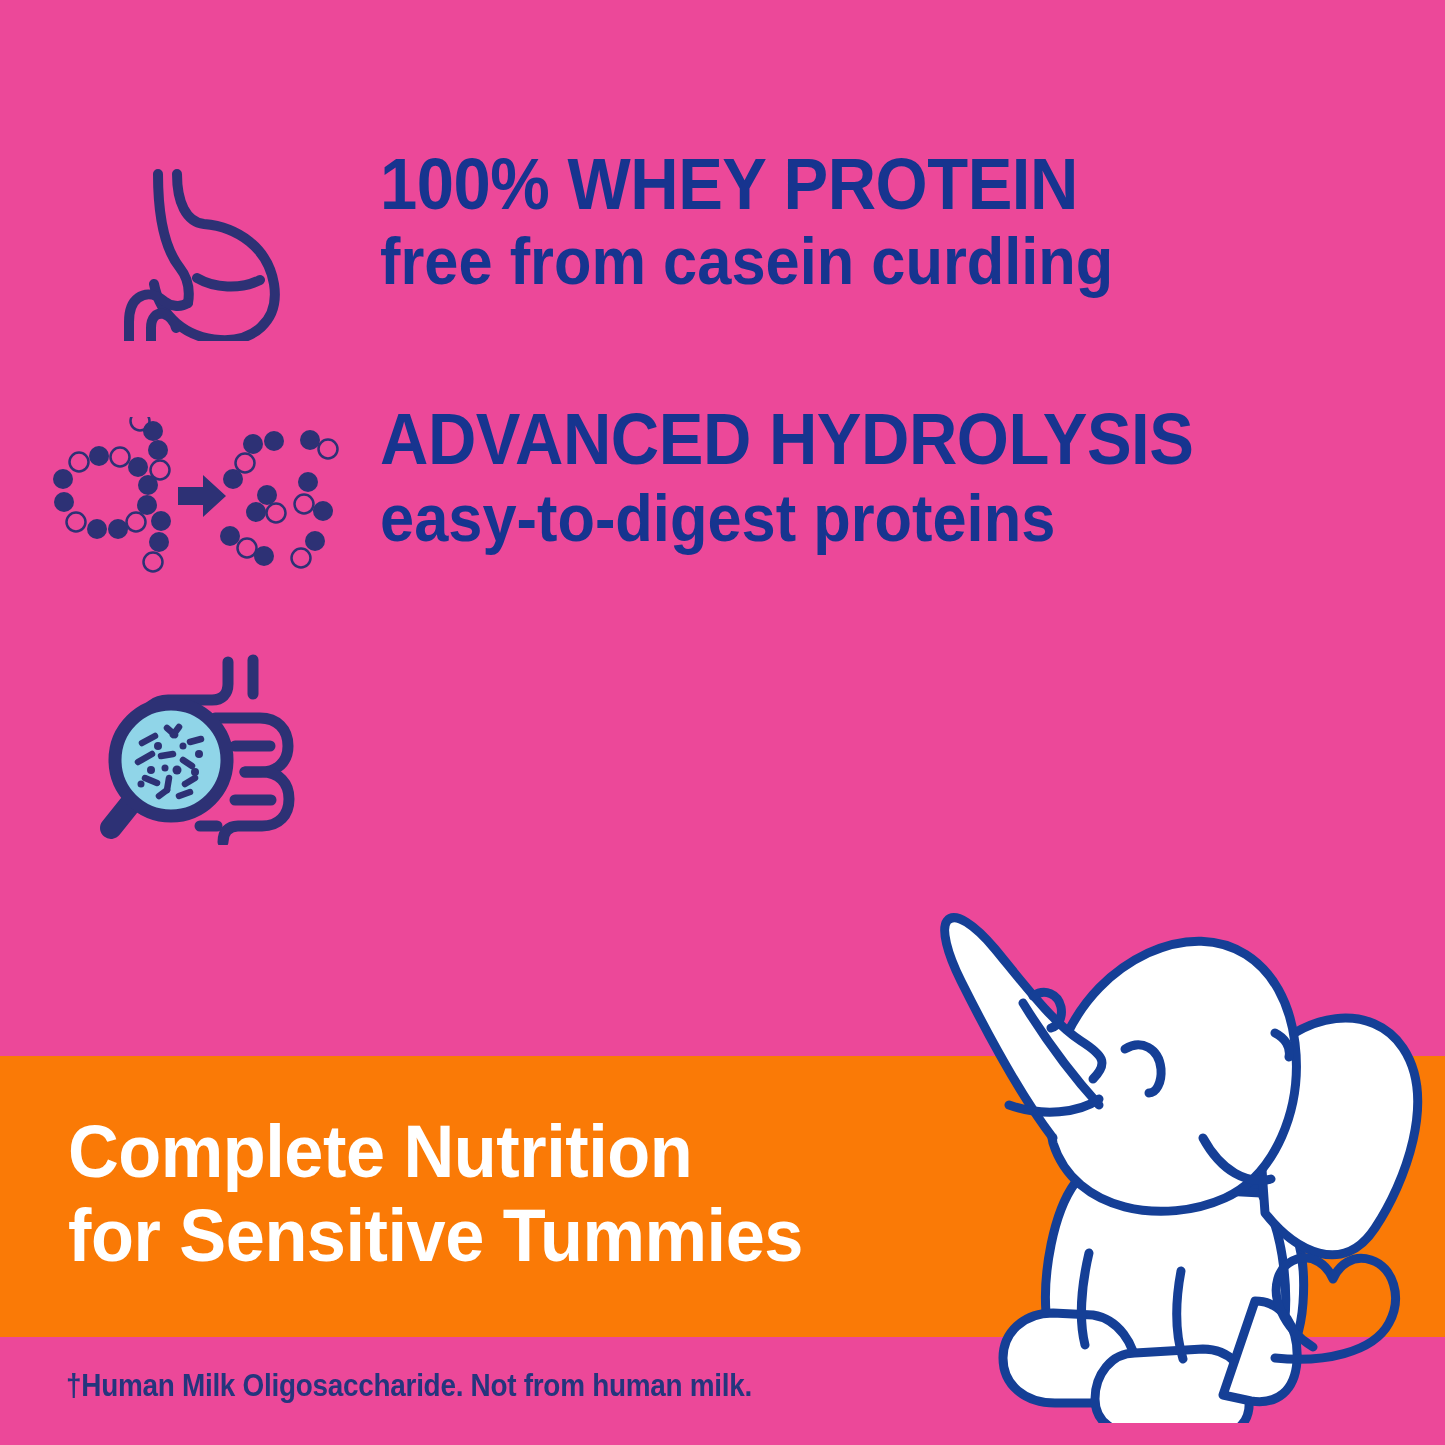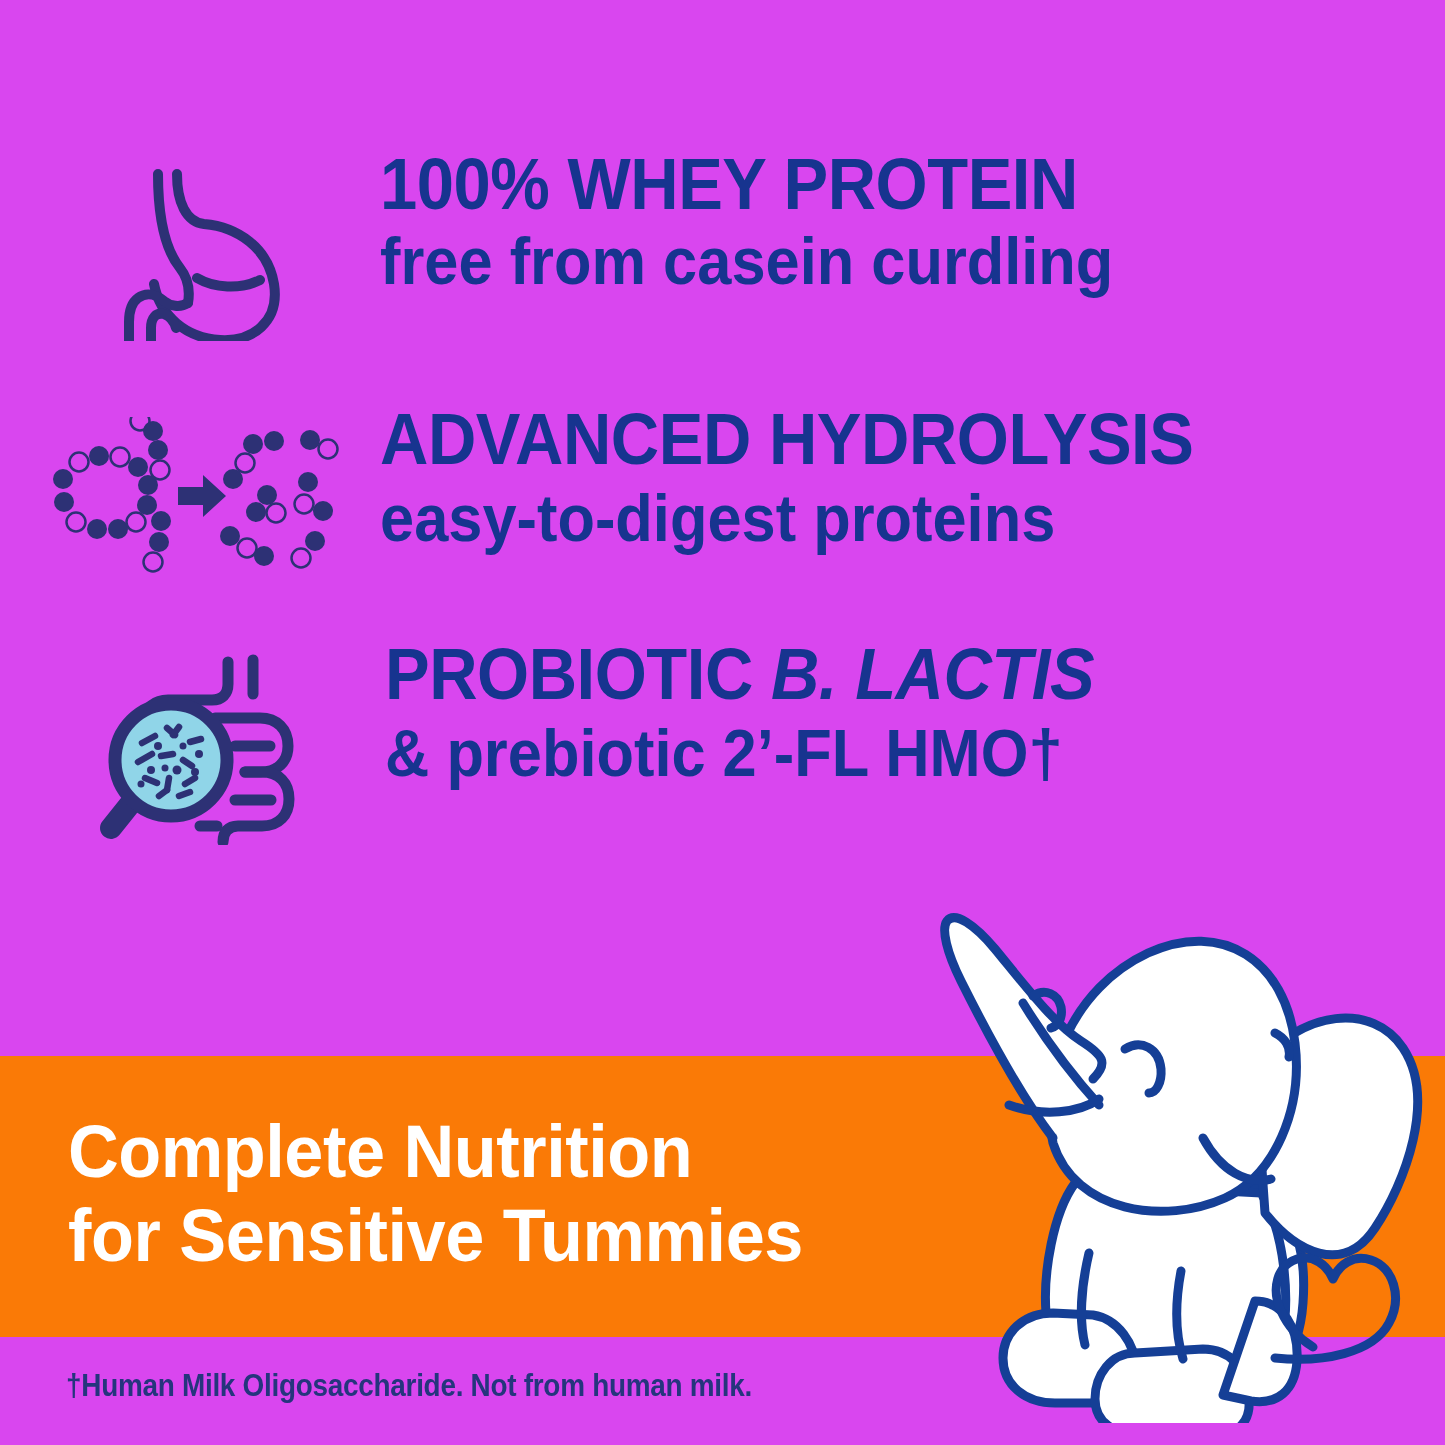--- a/index.html
+++ b/index.html
@@ -8,21 +8,21 @@
   body {
     font-family: "Liberation Sans", sans-serif;
     background:#90d5e8;
     position:relative;
     overflow:hidden;
   }
   #stage {
     position:relative;
     width:1445px;
     height:1445px;
-    background:#d946ef;
+    background:#ec4899;
     overflow:hidden;
   }
 
   
   .orange-band {
     position:absolute;
     left:0;
     top:1056px;
     width:1445px;
     height:281px;
@@ -246,24 +246,20 @@
           <circle cx="104" cy="104" r="4"></circle>
           <circle cx="56" cy="120" r="4"></circle>
           <circle cx="82" cy="120" r="4.5"></circle>
           <circle cx="100" cy="122" r="4"></circle>
           <circle cx="70" cy="118" r="3.5"></circle>
           <circle cx="88" cy="96" r="3.5"></circle>
           <circle cx="46" cy="134" r="3.5"></circle>
         </g>
       </svg>
     </div>
-    <div class="benefit-text">
-      <div class="headline"><span>PROBIOTIC </span><span class="italic-part">B. LACTIS</span></div>
-      <div class="subline">&amp; prebiotic 2’-FL HMO†</div>
-    </div>
   </div>
 
   <div class="elephant">
     <svg viewBox="0 0 545 540" width="545" height="540" xmlns="http://www.w3.org/2000/svg">
       <g fill="#ffffff" stroke="#153f96" stroke-width="9" stroke-linecap="round" stroke-linejoin="round">
 
         <path d="M 330 300 C 380 300 405 350 400 420 C 396 475 370 505 330 505 L 300 505 Z"></path>
 
         <path d="M 172 300
                  C 150 330 140 390 143 430

